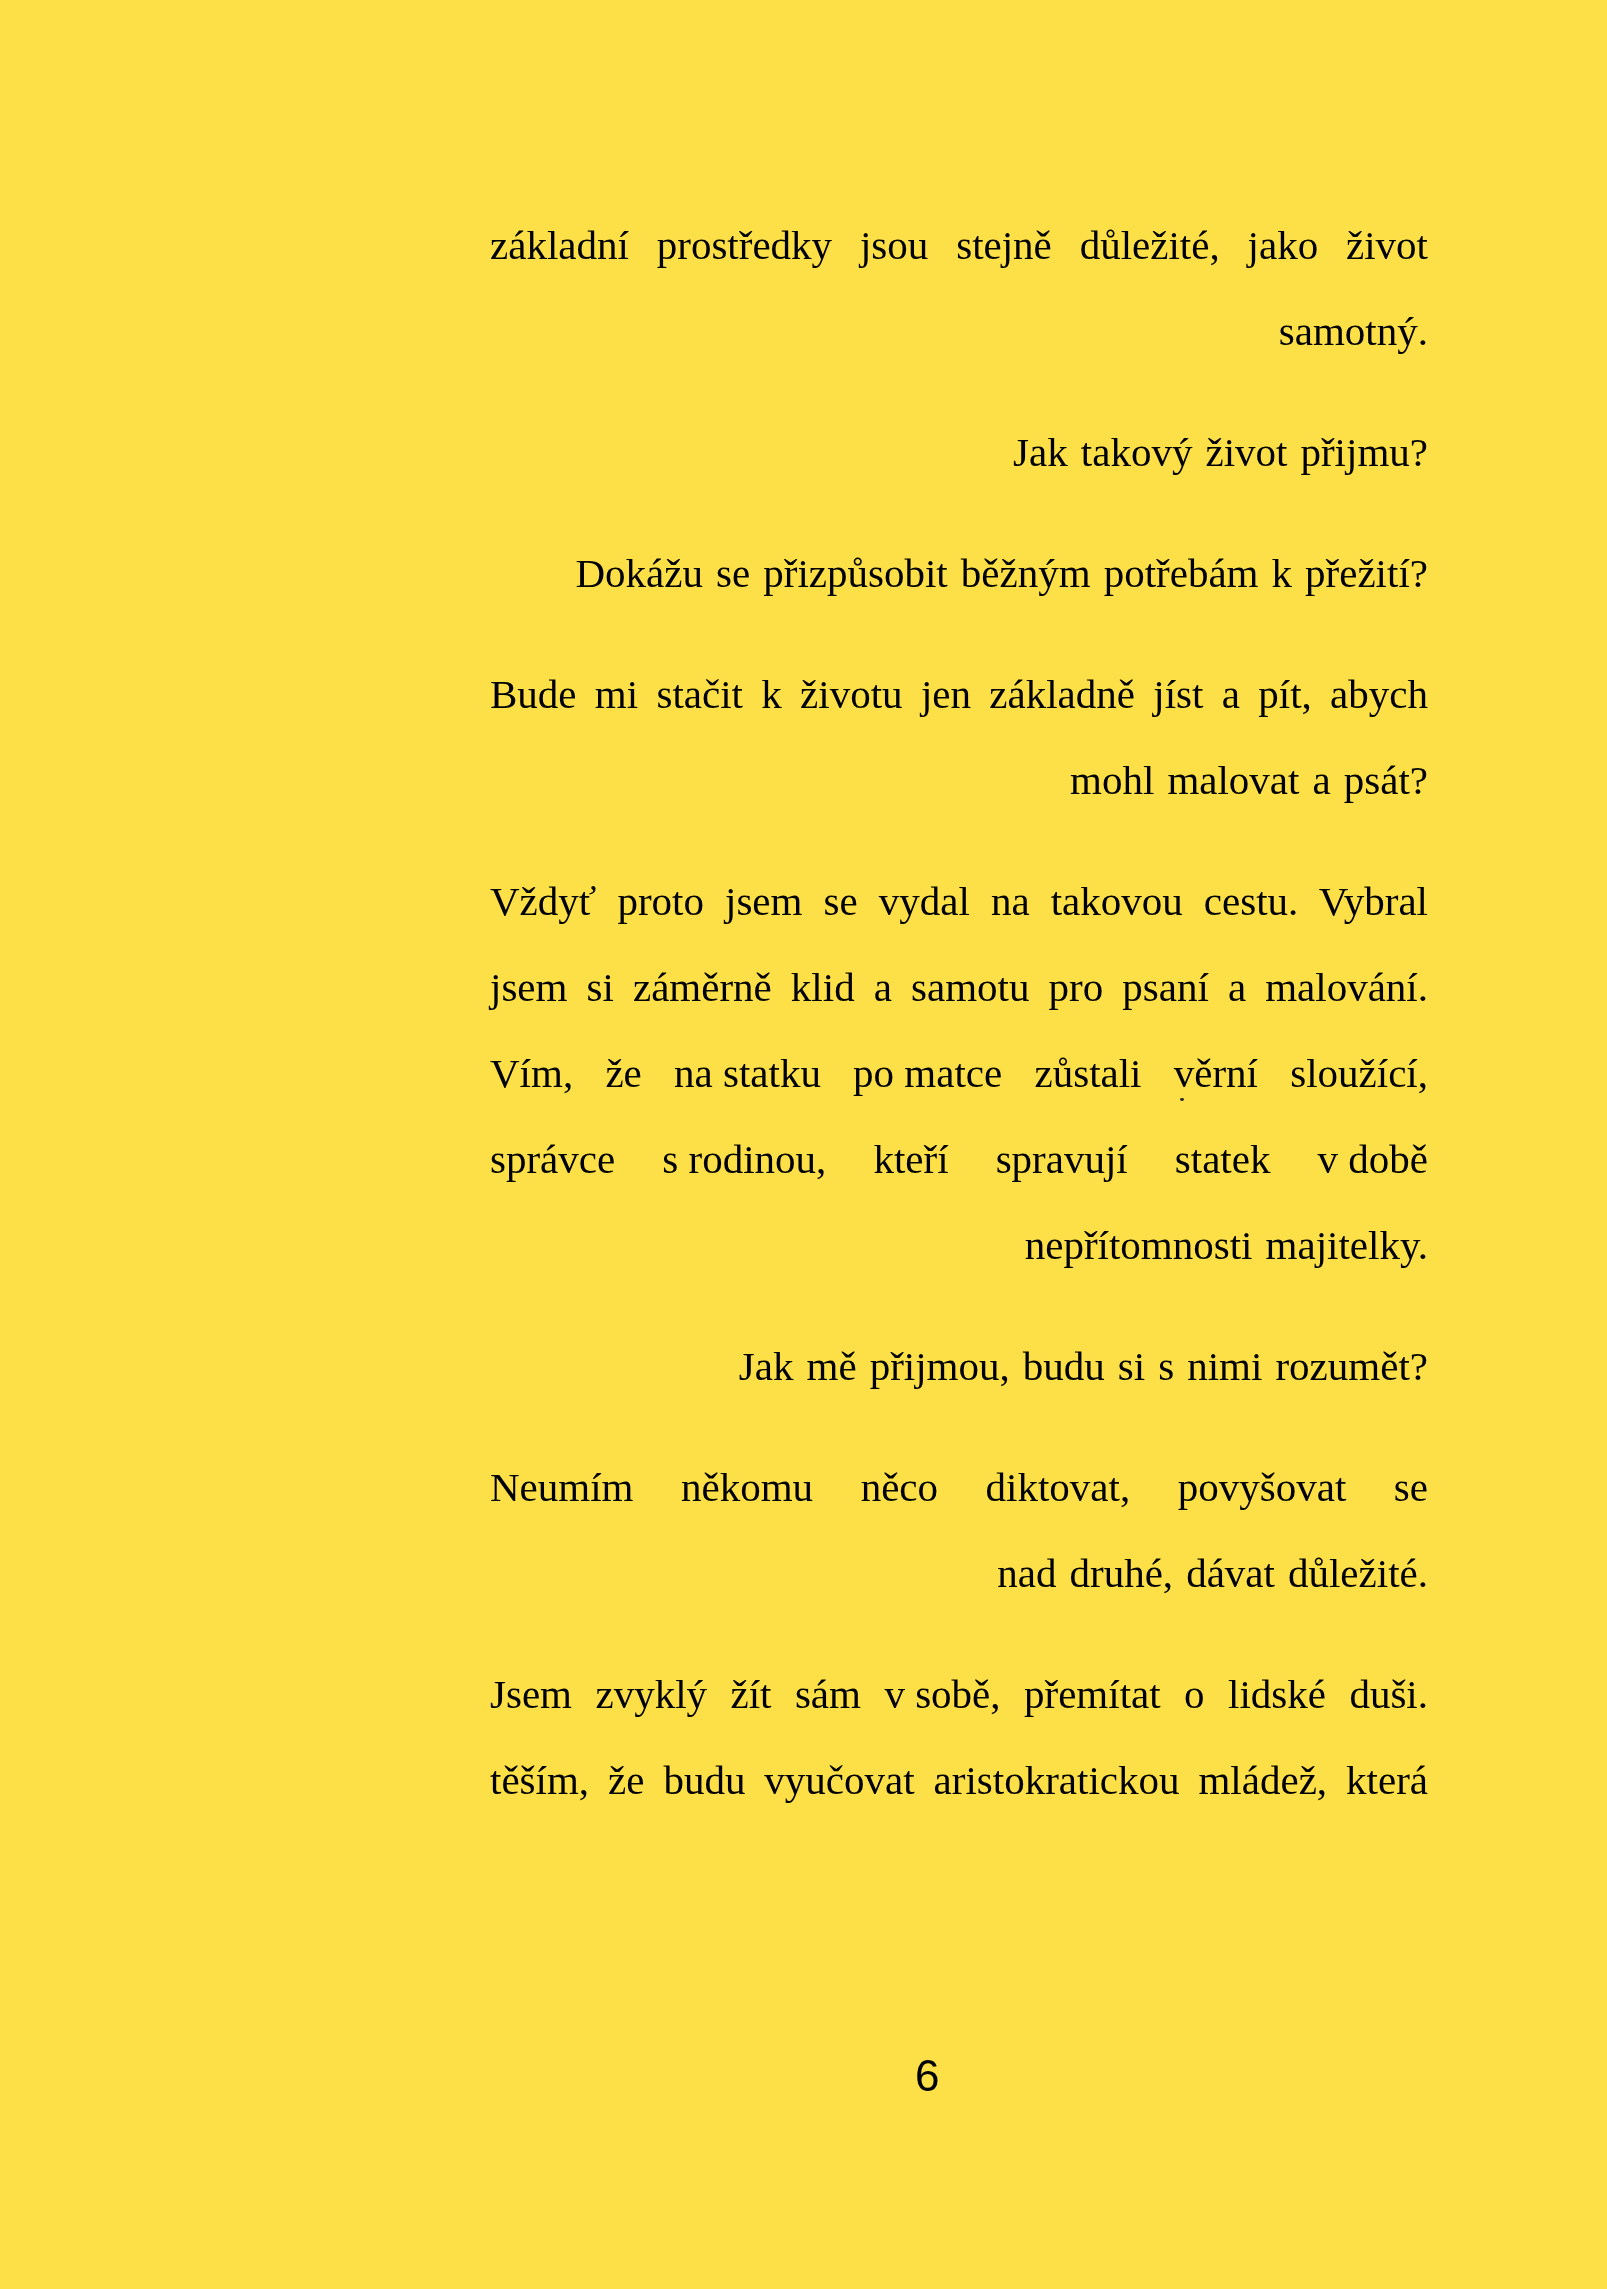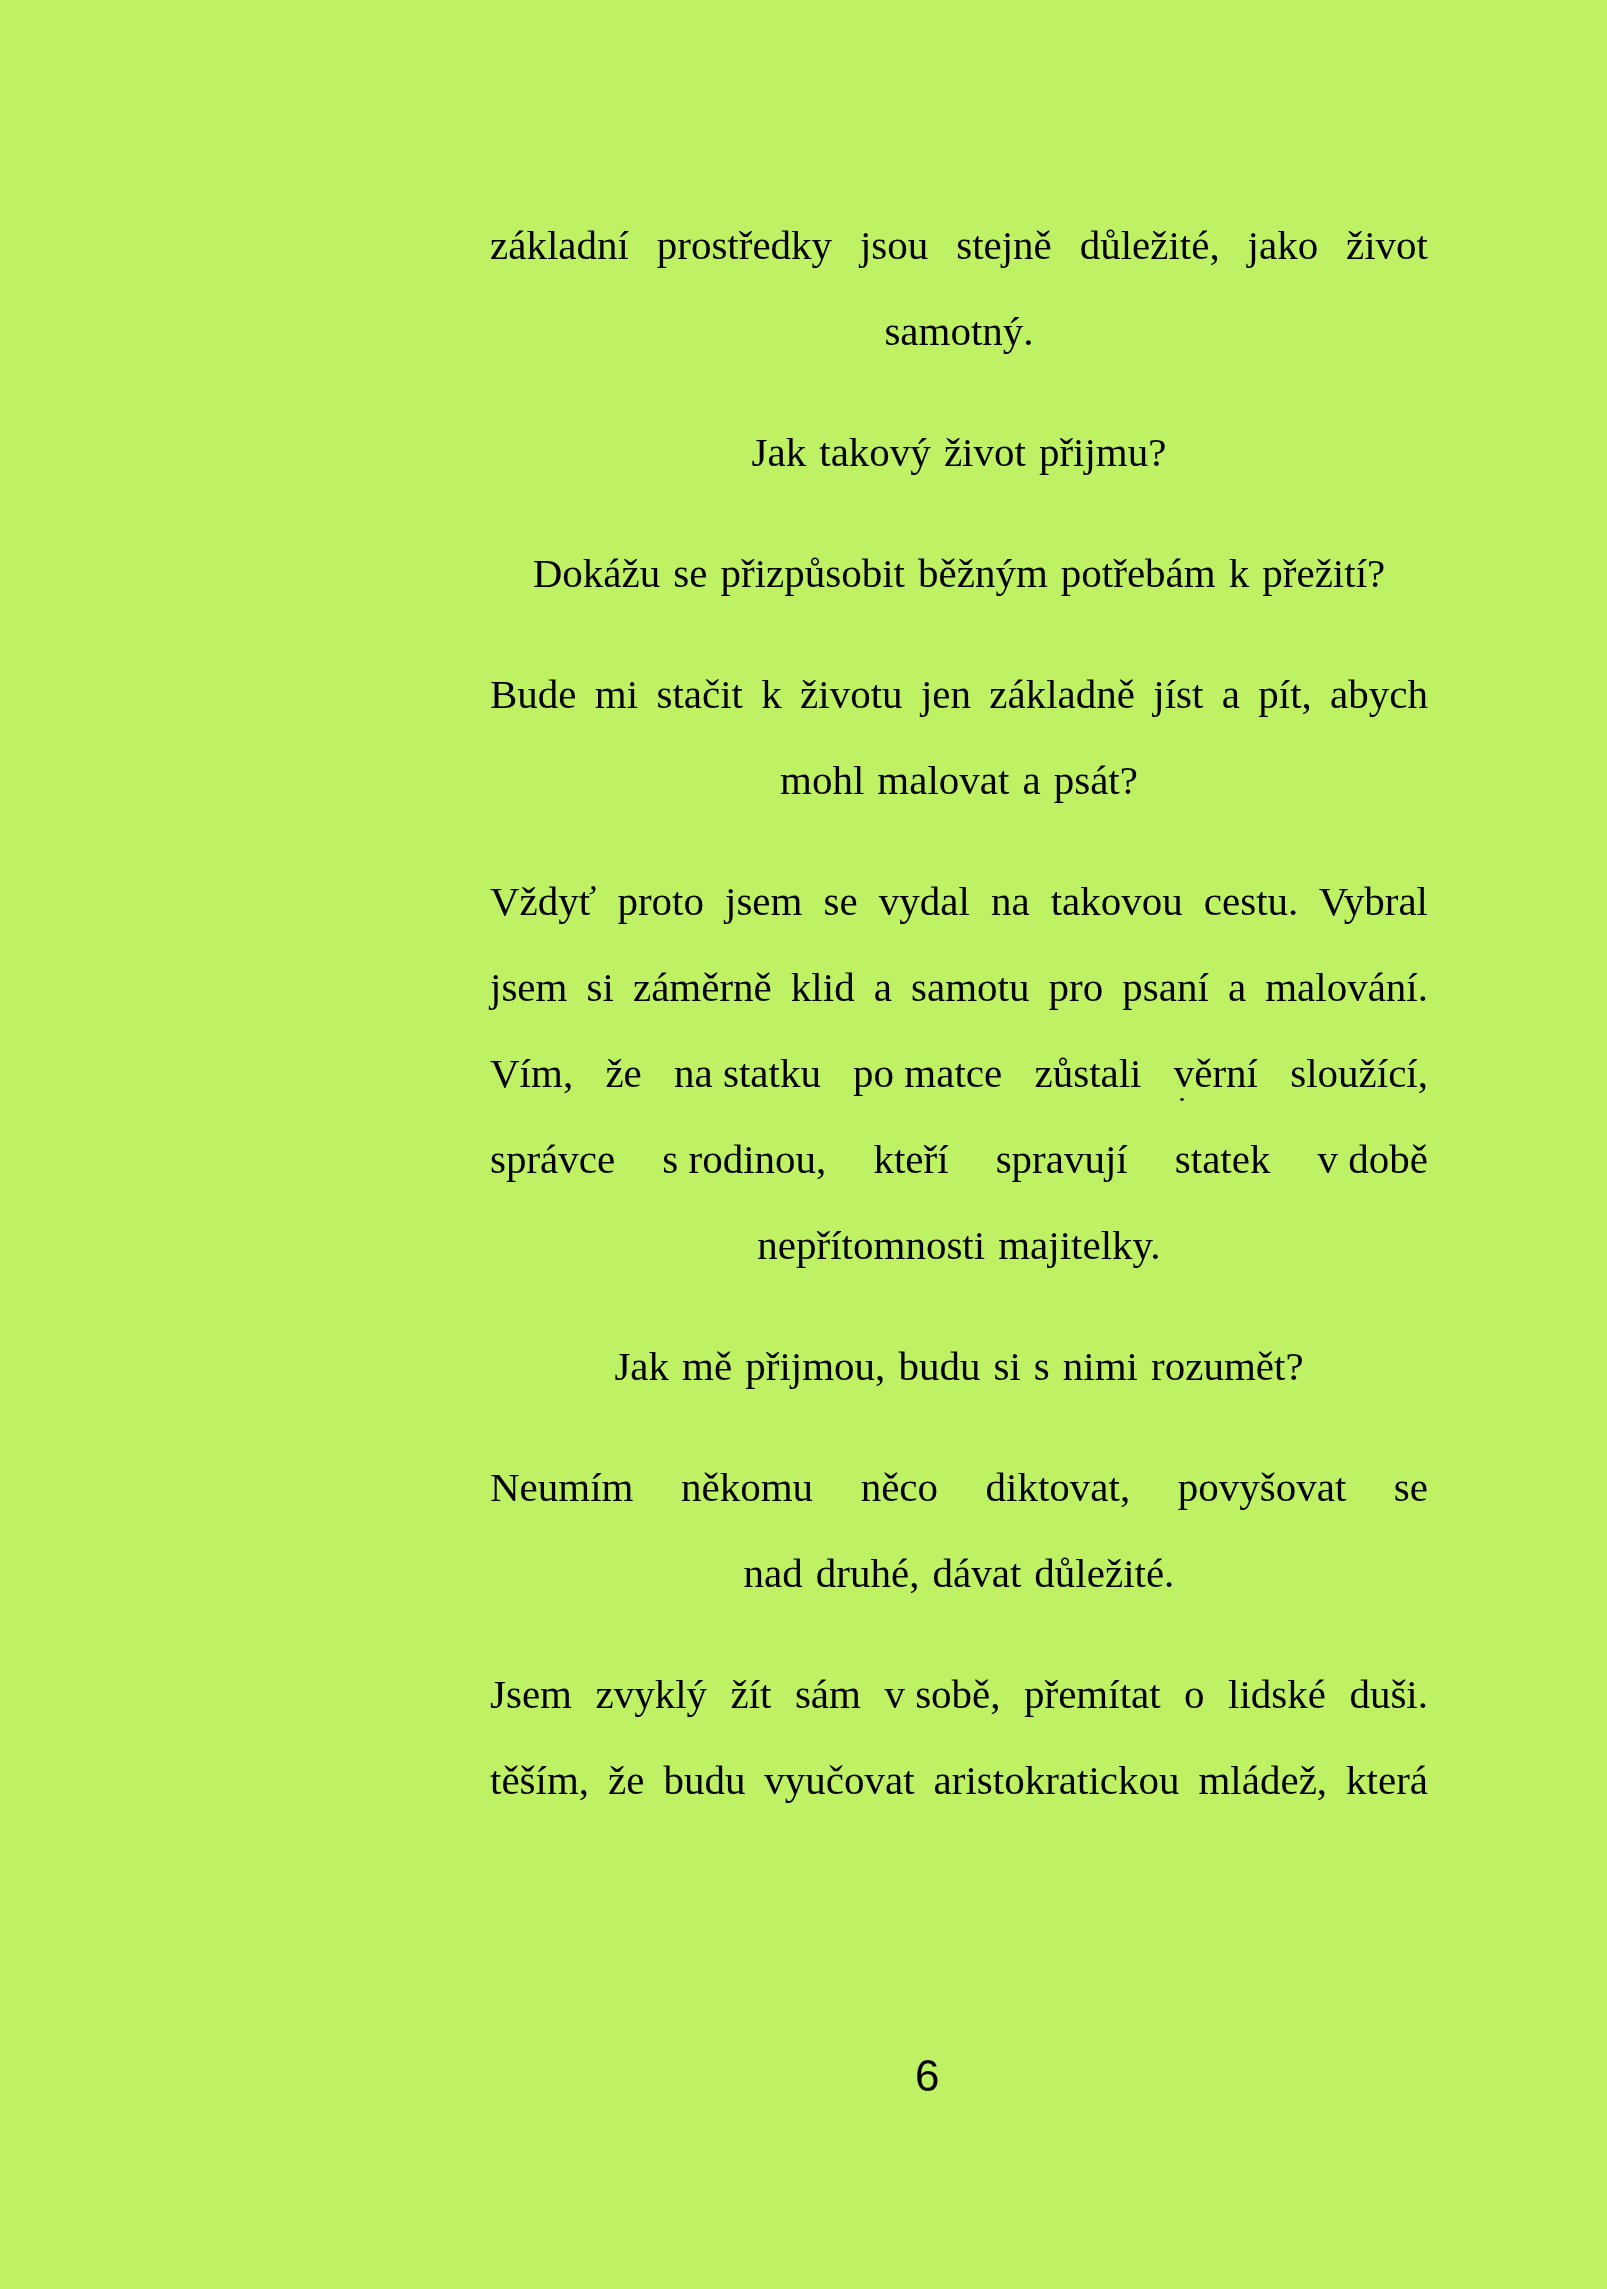--- a/index.html
+++ b/index.html
@@ -4,42 +4,42 @@
 <style>
   html, body {
     margin: 0;
     padding: 0;
     background: #ffffff;
   }
   .page {
     position: relative;
     width: 1608px;
     height: 2290px;
-    background: #bef264;
+    background: #fde047;
     overflow: hidden;
   }
   .text-block {
     position: absolute;
     left: 490px;
     top: 202px;
     width: 938px;
     font-family: "Liberation Serif", serif;
     font-size: 41px;
     line-height: 86px;
     color: #000000;
     word-spacing: 2.8px;
   }
   .para {
     margin: 0 0 35px 0;
   }
   .para:last-child {
     margin-bottom: 0;
   }
   .line {
-    text-align: center;
+    text-align: right;
     white-space: normal;
   }
   .line.j {
     text-align: justify;
     text-align-last: justify;
   }
   .page-number {
     position: absolute;
     left: 915px;
     top: 2054px;

